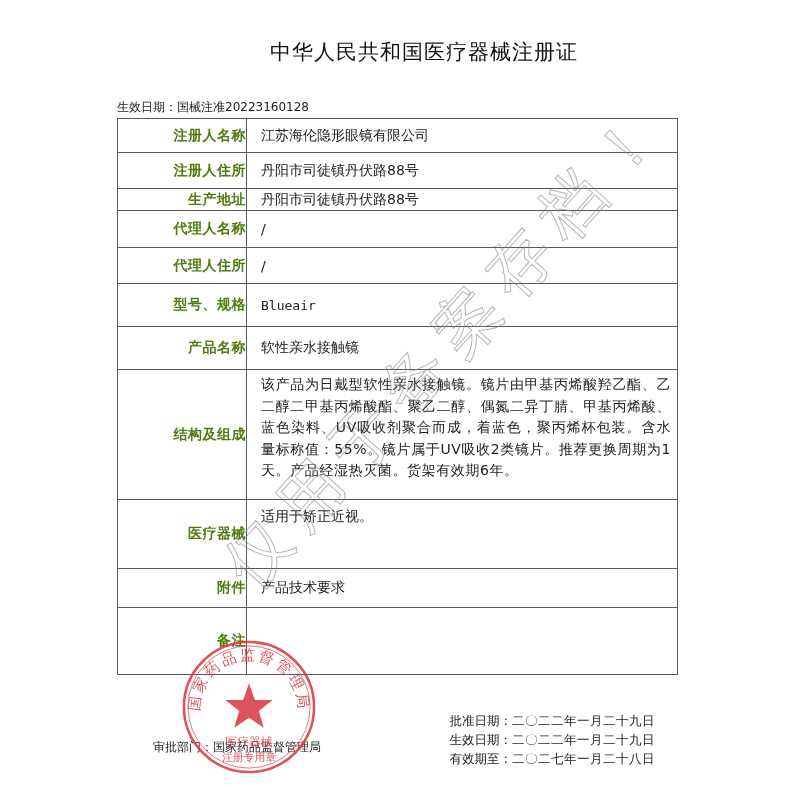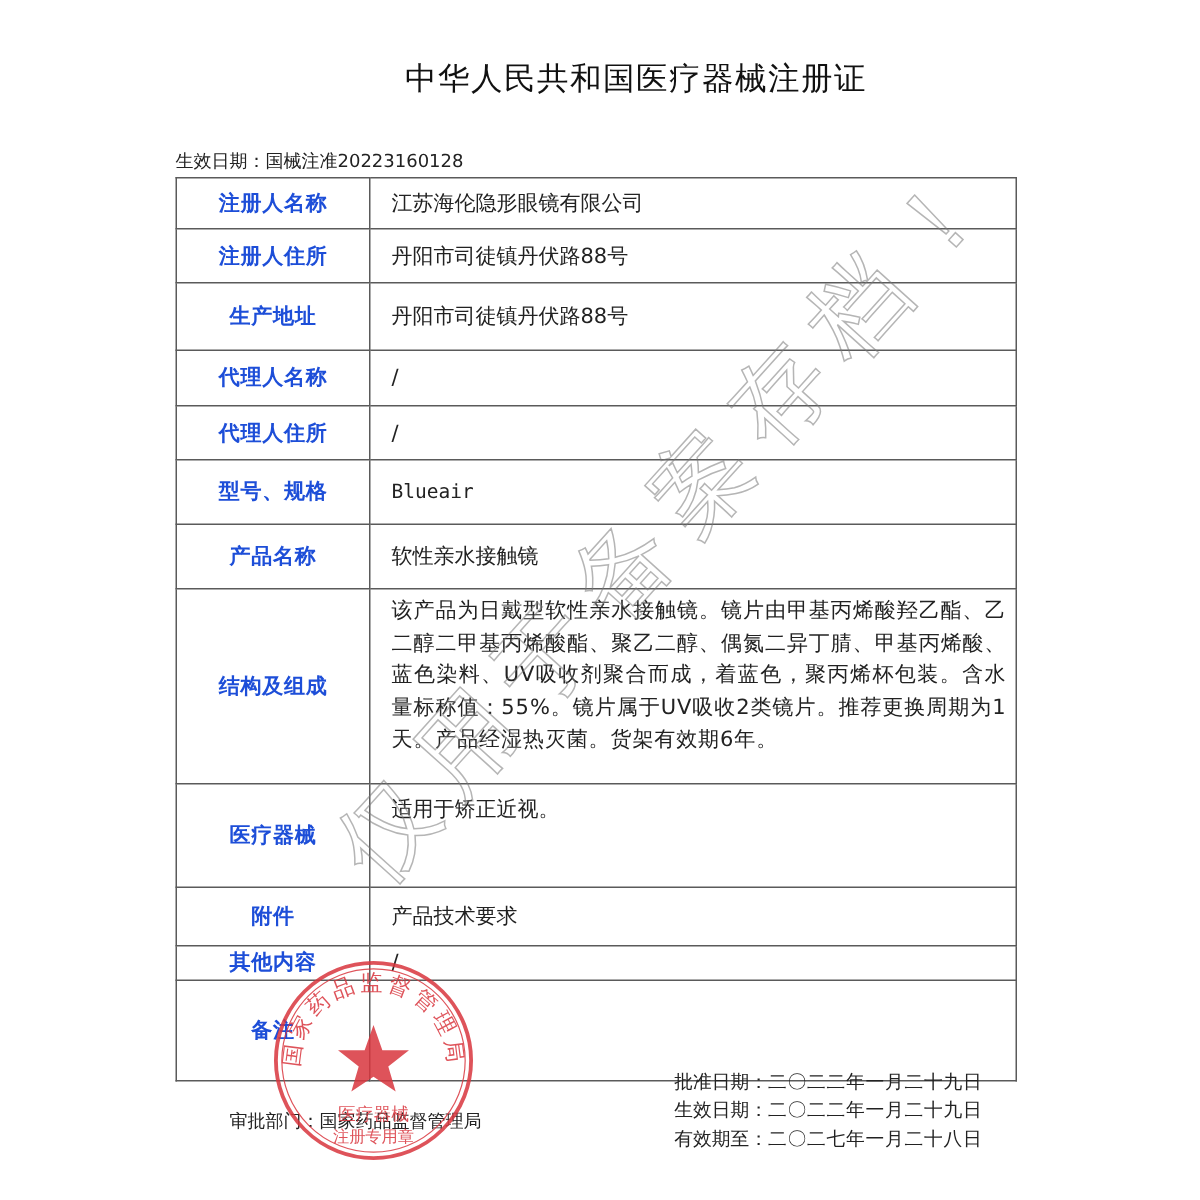--- a/index.html
+++ b/index.html
@@ -18,22 +18,22 @@
     font-family: "DejaVu Sans", sans-serif;
   }
   table.cert {
     position: absolute; top: 118px; left: 117px; width: 561px;
     border-collapse: collapse; table-layout: fixed;
   }
   table.cert td {
     border: 1.2px solid #5a5a5a; padding: 0; vertical-align: middle;
   }
   td.label {
-    width: 128px; text-align: center; font-weight: bold; font-size: 14px;
-    font-family: "DejaVu Sans", sans-serif; color: #1d4ed8; letter-spacing: 0.5px;
+    width: 128px; text-align: right; font-weight: bold; font-size: 14px;
+    font-family: "DejaVu Sans", sans-serif; color: #4d7c0f; letter-spacing: 0.5px;
   }
   td.value {
     padding-left: 14px !important; font-size: 14px; color: #222;
     font-family: "DejaVu Sans", sans-serif;
   }
   td.value.mono { font-family: "DejaVu Sans Mono", monospace; font-size: 13px; }
   td.value.multi {
     padding: 4px 6px 4px 14px !important; line-height: 21.5px; font-size: 14px;
     letter-spacing: 0.6px; text-align: justify; vertical-align: top;
   }
@@ -73,21 +73,21 @@
 <table class="cert">
   <tbody>
       <tr style="height:34px">
     <td class="label">注册人名称</td>
     <td class="value">江苏海伦隐形眼镜有限公司</td>
   </tr>
   <tr style="height:36px">
     <td class="label">注册人住所</td>
     <td class="value">丹阳市司徒镇丹伏路88号</td>
   </tr>
-  <tr style="height:45px">
+  <tr style="height:22px">
     <td class="label">生产地址</td>
     <td class="value">丹阳市司徒镇丹伏路88号</td>
   </tr>
   <tr style="height:37px">
     <td class="label">代理人名称</td>
     <td class="value">/</td>
   </tr>
   <tr style="height:36px">
     <td class="label">代理人住所</td>
     <td class="value">/</td>
@@ -104,24 +104,20 @@
     <td class="label">结构及组成</td>
     <td class="value multi">该产品为日戴型软性亲水接触镜。镜片由甲基丙烯酸羟乙酯、乙二醇二甲基丙烯酸酯、聚乙二醇、偶氮二异丁腈、甲基丙烯酸、蓝色染料、UV吸收剂聚合而成，着蓝色，聚丙烯杯包装。含水量标称值：55%。镜片属于UV吸收2类镜片。推荐更换周期为1天。产品经湿热灭菌。货架有效期6年。</td>
   </tr>
   <tr style="height:69px">
     <td class="label">医疗器械</td>
     <td class="value top">适用于矫正近视。</td>
   </tr>
   <tr style="height:39px">
     <td class="label">附件</td>
     <td class="value">产品技术要求</td>
-  </tr>
-  <tr style="height:23px">
-    <td class="label">其他内容</td>
-    <td class="value">/</td>
   </tr>
   <tr style="height:67px">
     <td class="label">备注</td>
     <td class="value"></td>
   </tr>
 </tbody>
   </table>
 
 <div class="footer-left">
   <span>审批部门：</span><span>国家药品监督管理局</span>

